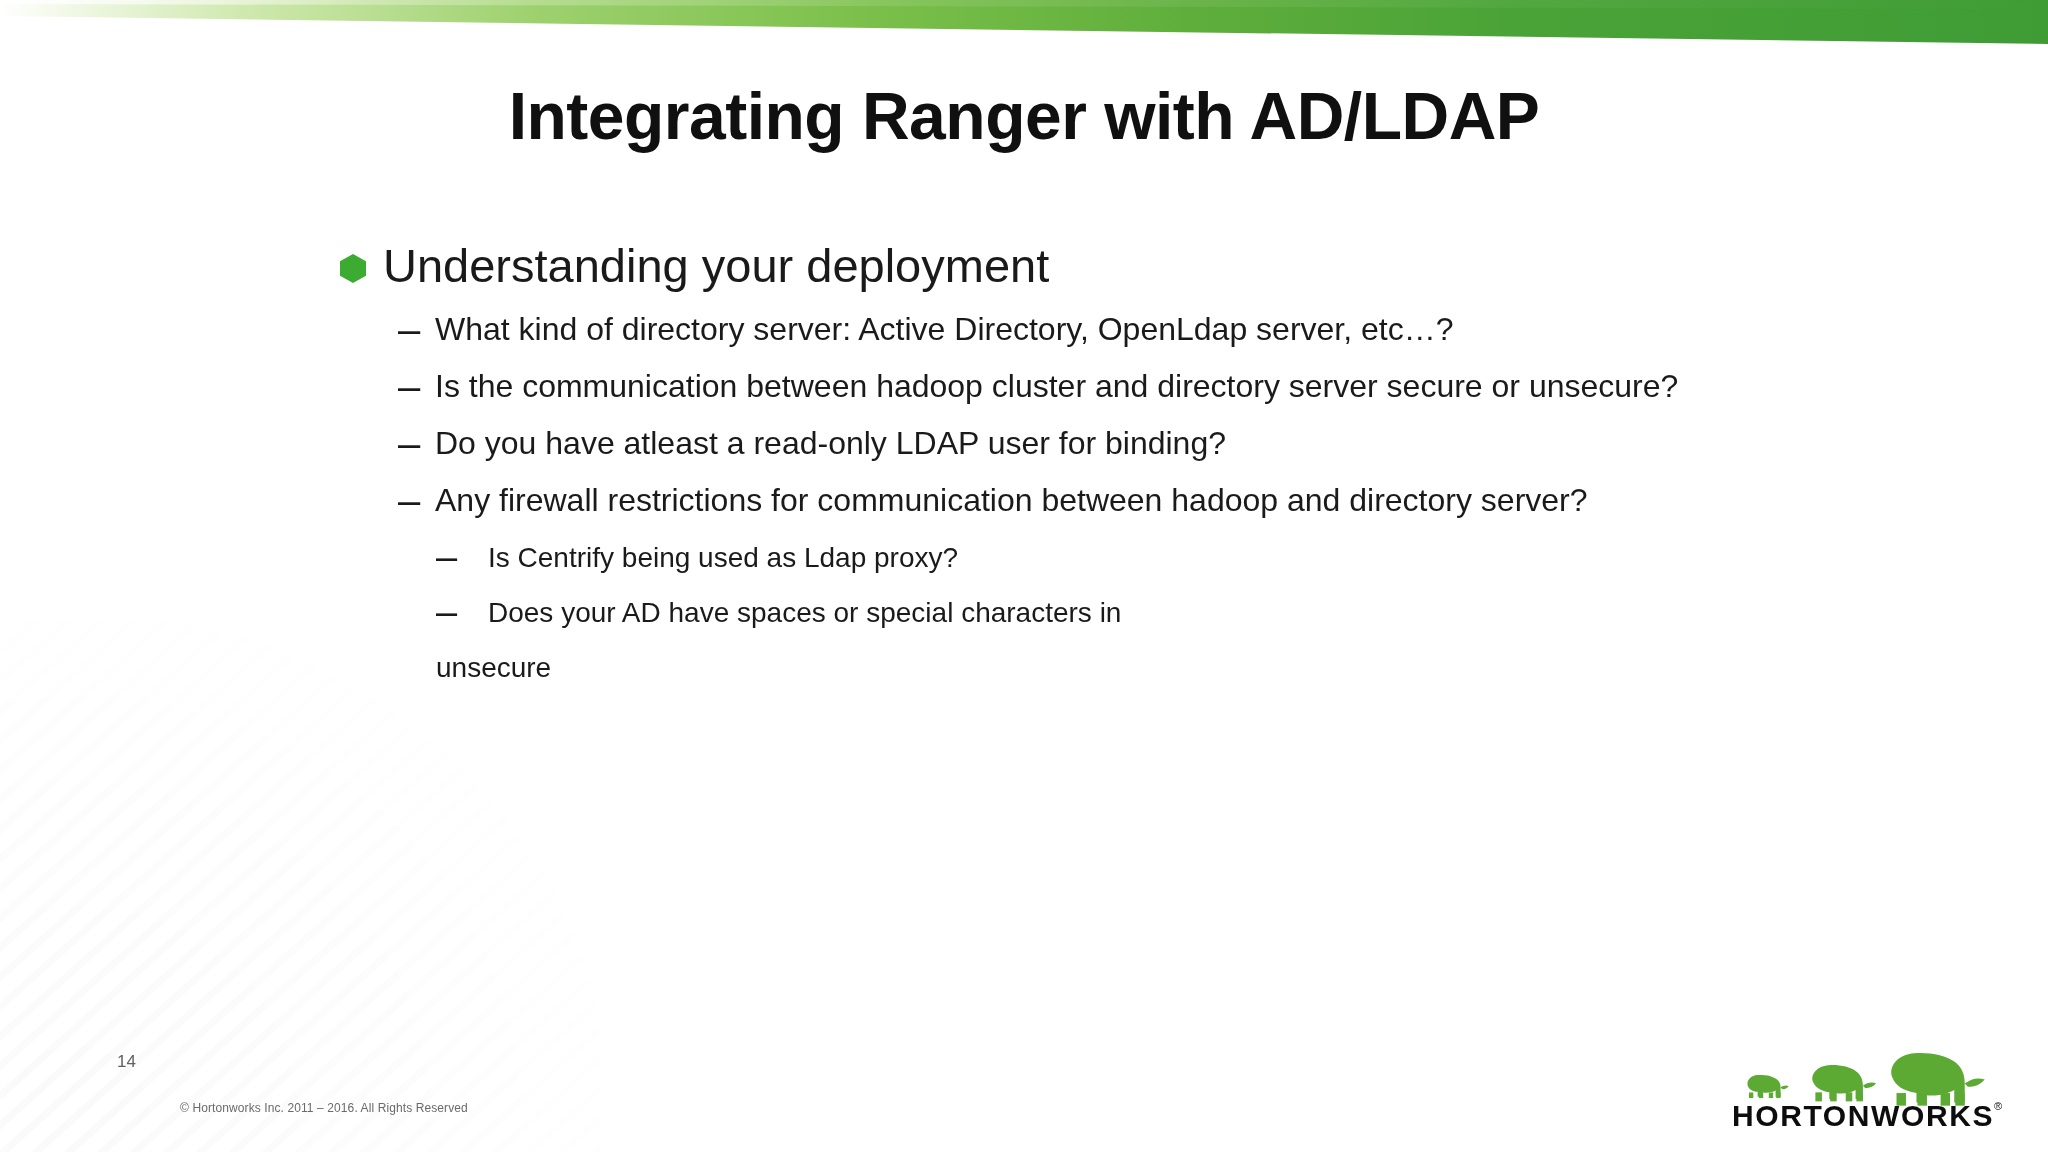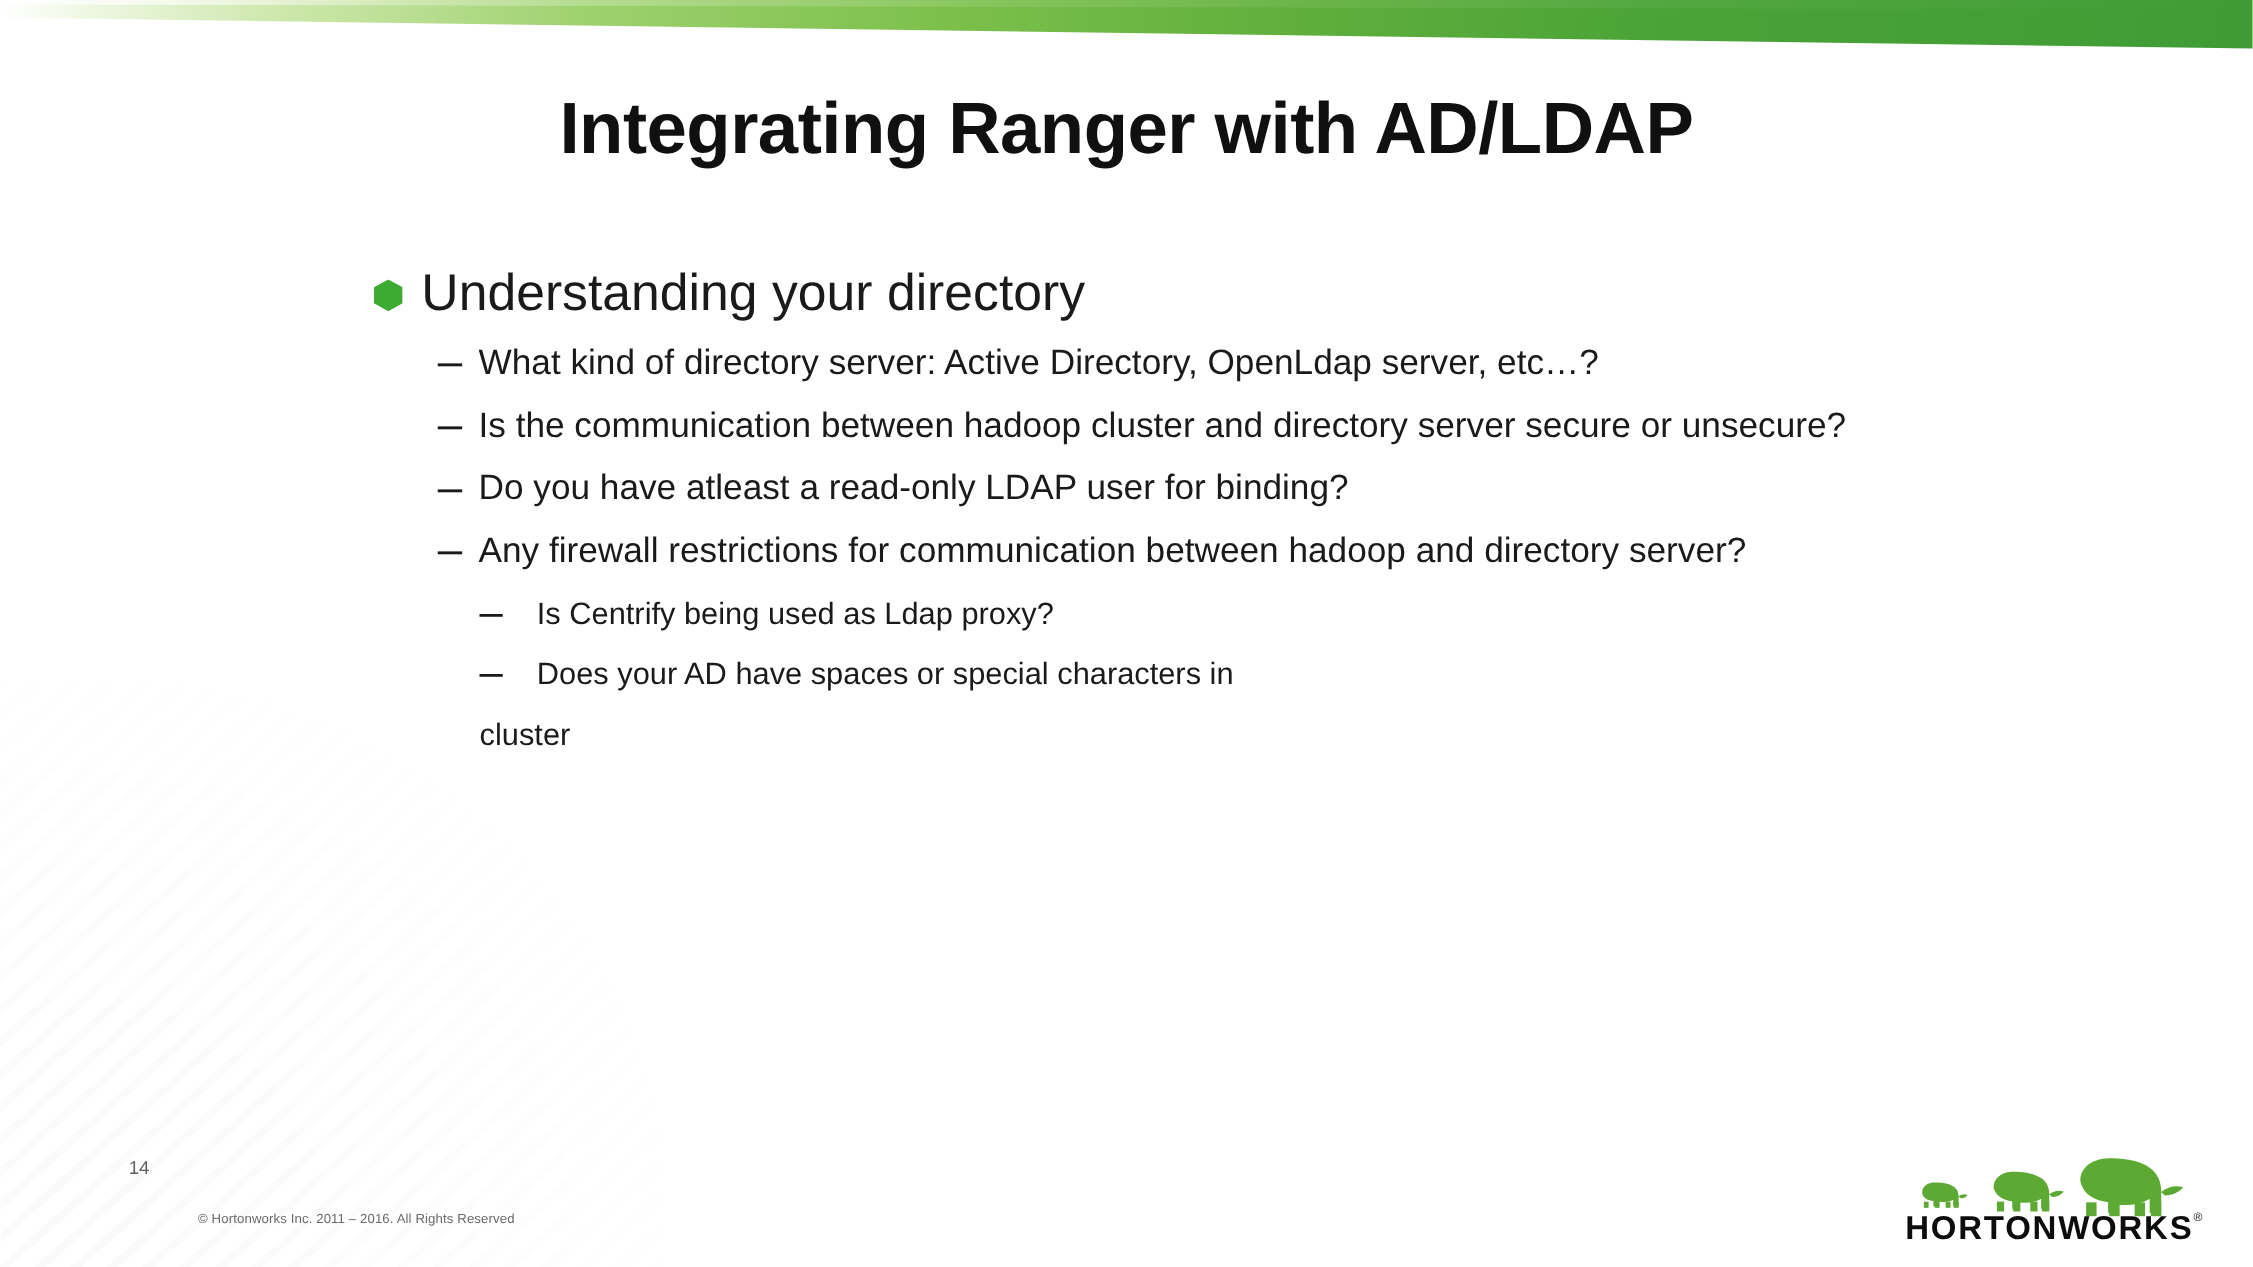--- a/index.html
+++ b/index.html
@@ -197,21 +197,21 @@
   <div class="watermark"></div>
 
   <div class="title">Integrating Ranger with AD/LDAP</div>
 
   <div class="body-block">
 
     <div class="lvl1">
       <svg class="hex-bullet" viewBox="0 0 26 29">
         <polygon points="13,0 26,7.25 26,21.75 13,29 0,21.75 0,7.25" fill="#3cab32"></polygon>
       </svg>
-      <div class="lvl1-text">Understanding your directory</div>
+      <div class="lvl1-text">Understanding your deployment</div>
     </div>
 
     <div class="lvl2">
       <div class="dash">–</div>
       <div class="lvl2-text">What kind of directory server: Active Directory, OpenLdap server, etc…?</div>
     </div>
 
     <div class="lvl2">
       <div class="dash">–</div>
       <div class="lvl2-text">Is the communication between hadoop cluster and directory server secure or unsecure?</div>
@@ -229,21 +229,21 @@
 
     <div class="lvl3">
       <div class="dash">–</div>
       <div class="lvl3-text">Is Centrify being used as Ldap proxy?</div>
     </div>
 
     <div class="lvl3 wrap-out">
       <div class="dash">–</div>
       <div class="lvl3-text">
         <span>Does your AD have spaces or special characters in</span>
-        <span class="wrapback">cluster</span>
+        <span class="wrapback">unsecure</span>
       </div>
     </div>
 
   </div>
 
   <div class="footer-page">14</div>
   <div class="footer-copy">© Hortonworks Inc. 2011 – 2016. All Rights Reserved</div>
 
   <div class="logo">
     <svg viewBox="0 0 290 96" width="290" height="96">

